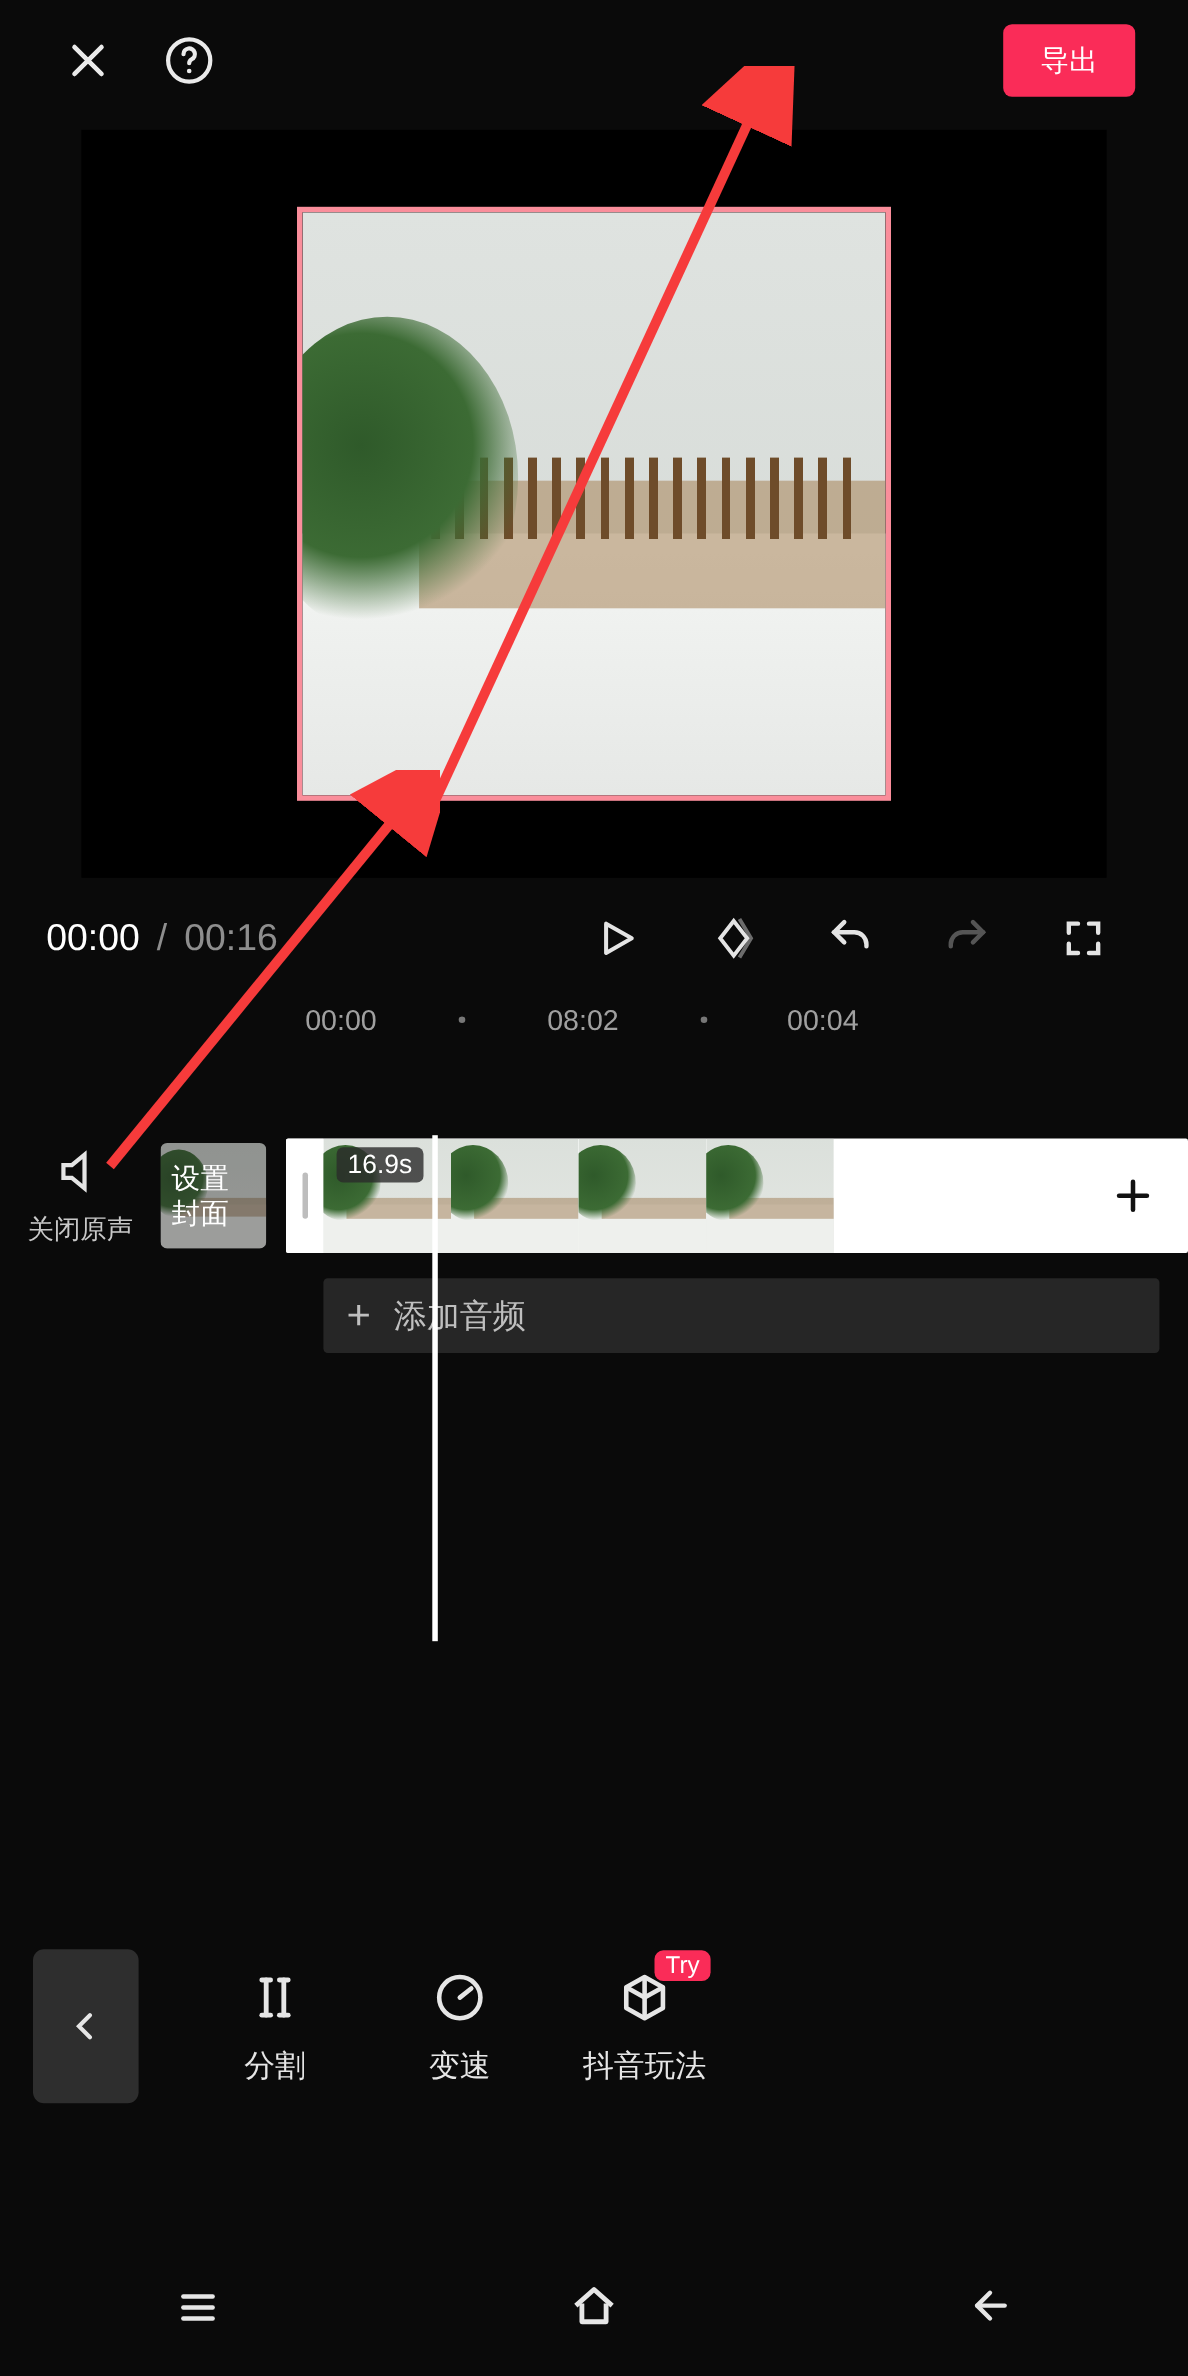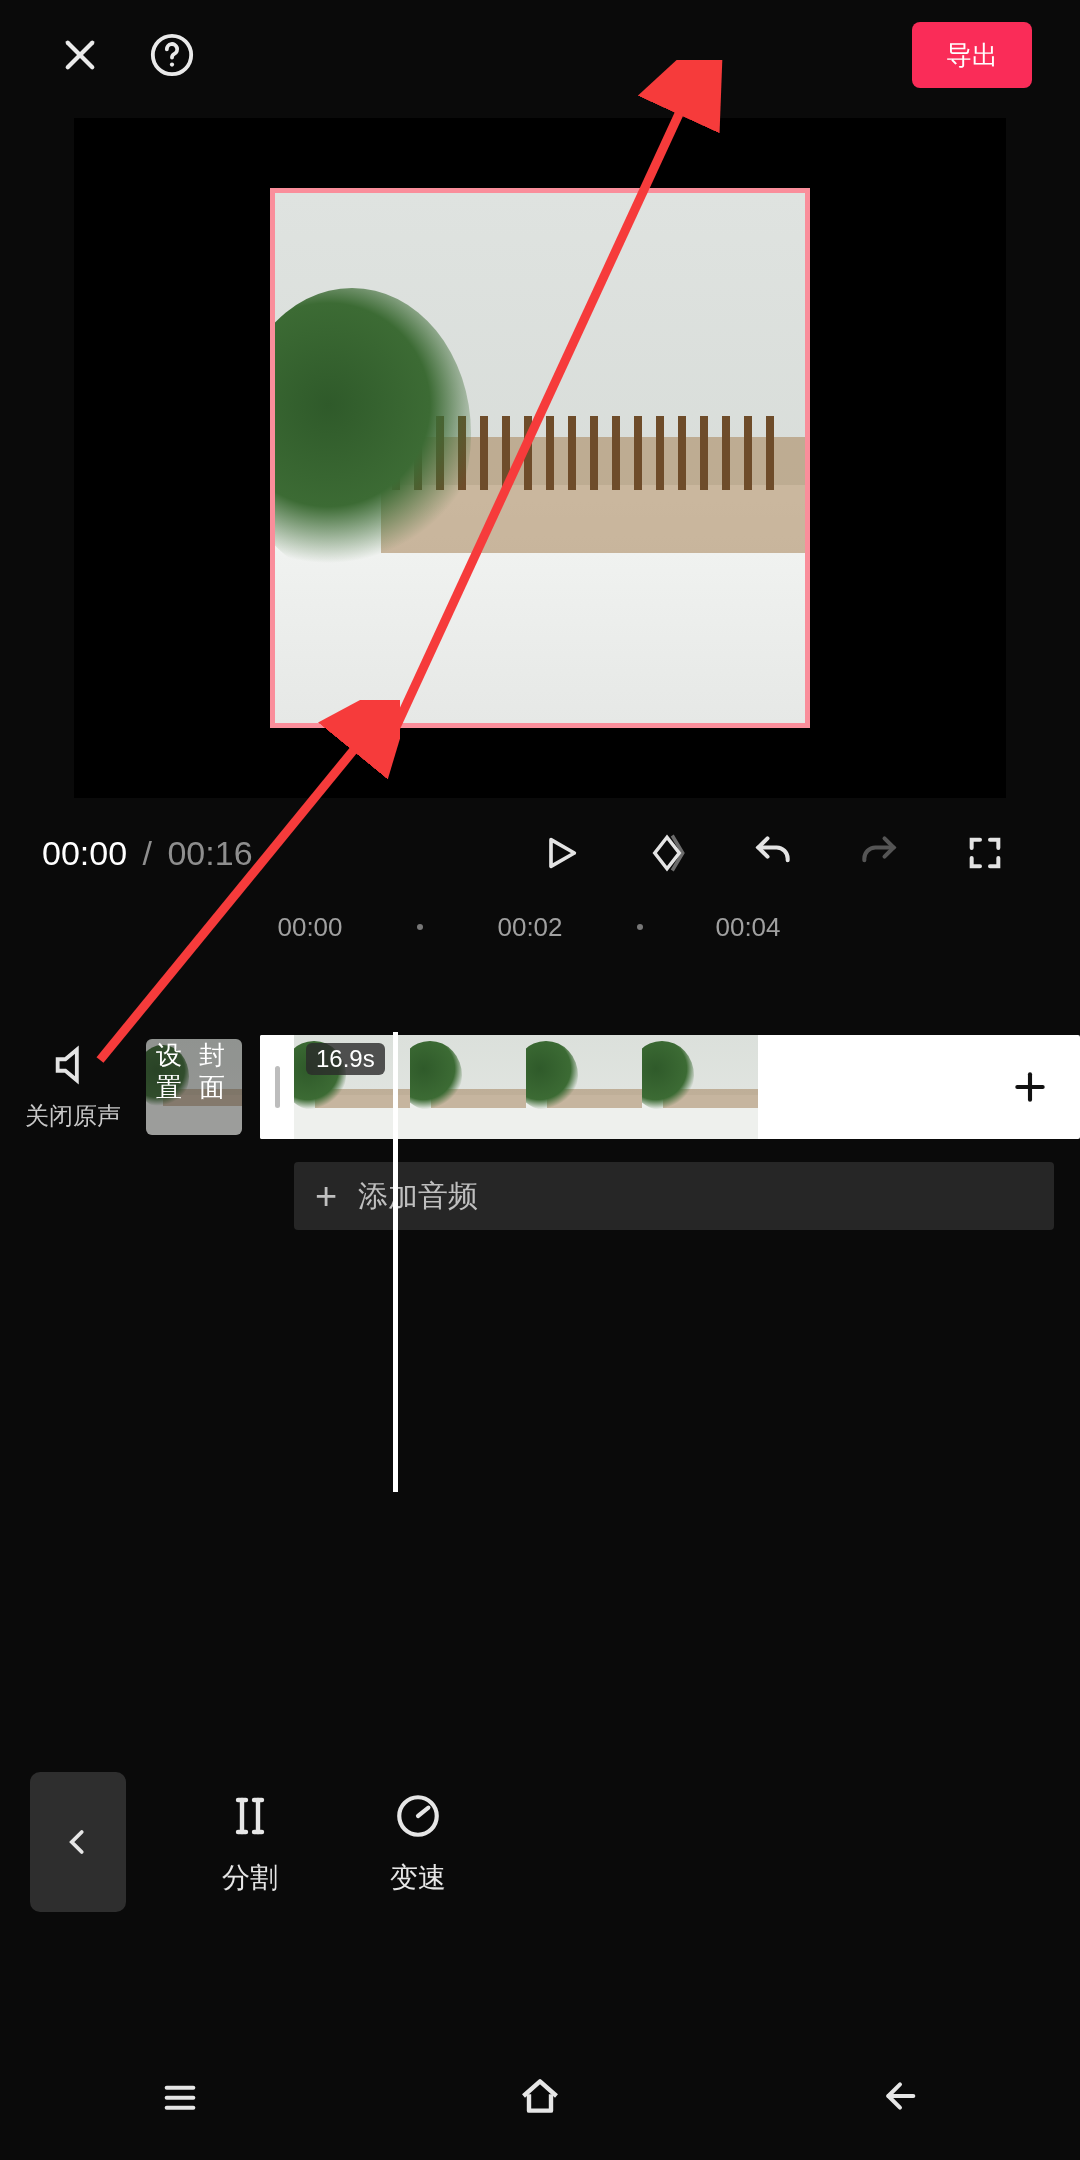--- a/index.html
+++ b/index.html
@@ -99,21 +99,21 @@
   
   .timeline-wrap { position:relative; height:460px; }
   .playhead { position:absolute; left:393px; top:0; bottom:0; width:5px; background:#fff; z-index:50;}
 
   .tl-row { display:flex; align-items:center; height:110px; margin-top:76px; }
   .sound-col { width:146px; text-align:center; }
   .sound-col .lbl { font-size:24px; color:#c8c8c8; margin-top:8px;}
   .cover-thumb {
     width:96px; height:96px; border-radius:6px; background:#222; margin-right:18px;
     position:relative; overflow:hidden; flex:none;
-    display:flex; flex-direction:row; justify-content:center; padding-left:10px;
+    display:flex; flex-direction:column; justify-content:center; padding-left:10px;
     font-size:26px; color:#fff; line-height:32px;
   }
   .cover-thumb .bg{position:absolute;inset:0;opacity:.6;}
   .cover-thumb span{position:relative;}
   .clip-strip {
     flex:1; height:104px; background:#fff; border-radius:2px;
     position:relative; overflow:hidden; display:flex;
   }
   .clip-strip .handle{ width:34px; background:#fff; display:flex; align-items:center; justify-content:center;}
   .clip-strip .handle::before{content:""; width:5px; height:42px; background:#bdbdbd; border-radius:3px;}
@@ -245,21 +245,21 @@
         <path d="M20 9V4h-5"></path>
         <path d="M4 15v5h5"></path>
         <path d="M20 15v5h-5"></path>
     </svg>
   </div>
 </div>
 
 <div class="ruler">
   <span style="left:310px">00:00</span>
   <span class="dot" style="left:420px"></span>
-  <span style="left:530px">00:02</span>
+  <span style="left:530px">08:02</span>
   <span class="dot" style="left:640px"></span>
   <span style="left:748px">00:04</span>
 </div>
 
 <div class="timeline-wrap">
   <div class="playhead"></div>
 
   <div class="tl-row">
     <div class="sound-col">
       <div>
@@ -373,20 +373,31 @@
     <div class="ic">
       <svg width="50" height="50" viewBox="0 0 24 24" fill="none" stroke="#e6e6e6" stroke-width="2">
           <circle cx="12" cy="12" r="9"></circle>
           <path d="M12 12l5-4" stroke-linecap="round"></path>
         </svg>
     </div>
     <div class="lbl">变速</div>
   </div>
 
 
+  <div class="tool">
+    <div class="try-badge">Try</div>
+    <div class="ic">
+      <svg width="50" height="50" viewBox="0 0 24 24" fill="none" stroke="#e6e6e6" stroke-width="2" stroke-linejoin="round">
+          <path d="M12 3l8 4.5v9L12 21l-8-4.5v-9z"></path>
+          <path d="M12 3v18"></path>
+          <path d="M4 7.5l8 4.5 8-4.5"></path>
+        </svg>
+    </div>
+    <div class="lbl">抖音玩法</div>
+  </div>
 
 </div>
 
 <div class="nav">
   <div>
     <svg width="56" height="40" viewBox="0 0 24 24" stroke="#e6e6e6" stroke-width="2.4" stroke-linecap="round">
         <line x1="4" y1="7" x2="20" y2="7"></line>
         <line x1="4" y1="13" x2="20" y2="13"></line>
         <line x1="4" y1="19" x2="20" y2="19"></line>
       </svg>

